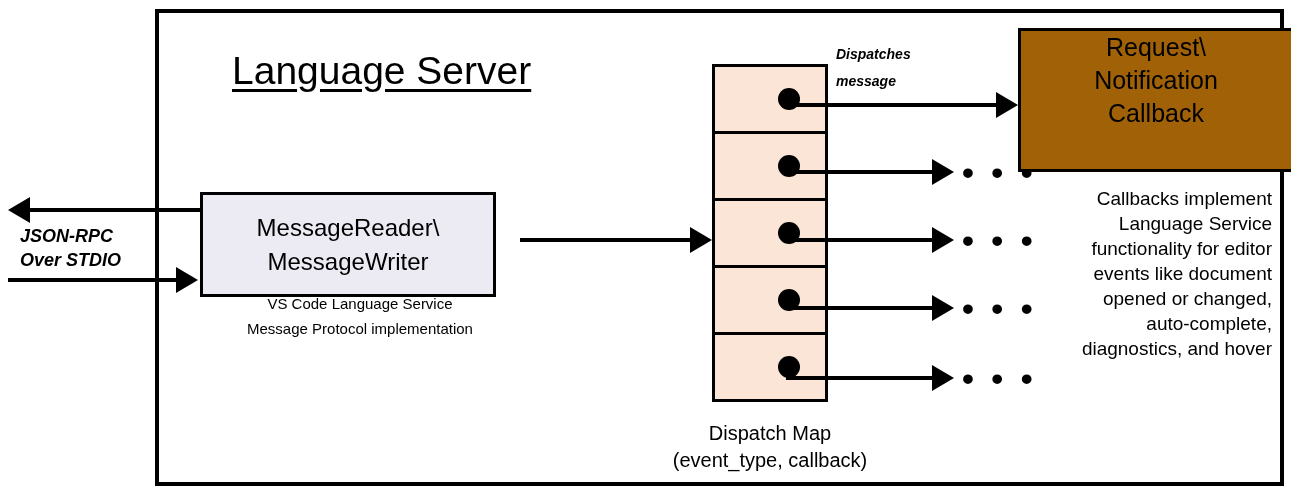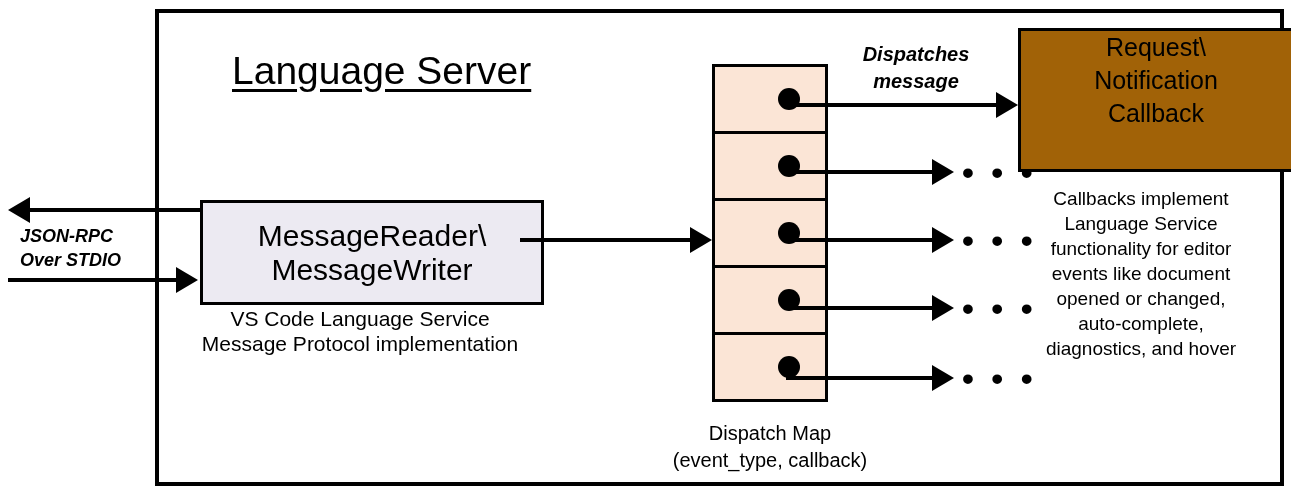--- a/index.html
+++ b/index.html
@@ -38,40 +38,40 @@
     font-size: 39px;
     line-height: 46px;
     text-decoration: underline;
     text-underline-offset: 5px;
     white-space: nowrap;
   }
 
   
   #mrw-box {
     left: 200px;
-    top: 200px;
-    width: 344px;
+    top: 192px;
+    width: 296px;
     height: 105px;
     background: #ECEAF2;
     border: 3px solid #000000;
     box-sizing: border-box;
     display: flex;
     flex-direction: column;
     align-items: center;
     justify-content: center;
-    font-size: 30px;
+    font-size: 24px;
     line-height: 34px;
     text-align: center;
   }
   #mrw-caption {
     left: 190px;
-    top: 306px;
+    top: 291px;
     width: 340px;
     text-align: center;
-    font-size: 21px;
+    font-size: 15px;
     line-height: 25px;
   }
 
   
   #jsonrpc-label {
     left: 20px;
     top: 224px;
     width: 130px;
     text-align: left;
     font-size: 18px;
@@ -90,22 +90,22 @@
     line-height: 27px;
     font-style: italic;
     font-weight: bold;
   }
 
   
   #dispatch-label {
     left: 836px;
     top: 41px;
     width: 160px;
-    text-align: center;
-    font-size: 20px;
+    text-align: left;
+    font-size: 14px;
     line-height: 27px;
     font-style: italic;
     font-weight: bold;
   }
 
   
   #dispatch-map {
     left: 712px;
     top: 64px;
     width: 116px;
@@ -156,21 +156,21 @@
     align-items: center;
     justify-content: flex-start;
     font-size: 25px;
     line-height: 33px;
     text-align: center;
   }
   #callback-caption {
     left: 1010px;
     top: 186px;
     width: 262px;
-    text-align: center;
+    text-align: right;
     font-size: 19px;
     line-height: 25px;
   }
 
   
   .hline {
     height: 4px;
     background: #000000;
   }
   .arrow-right {

